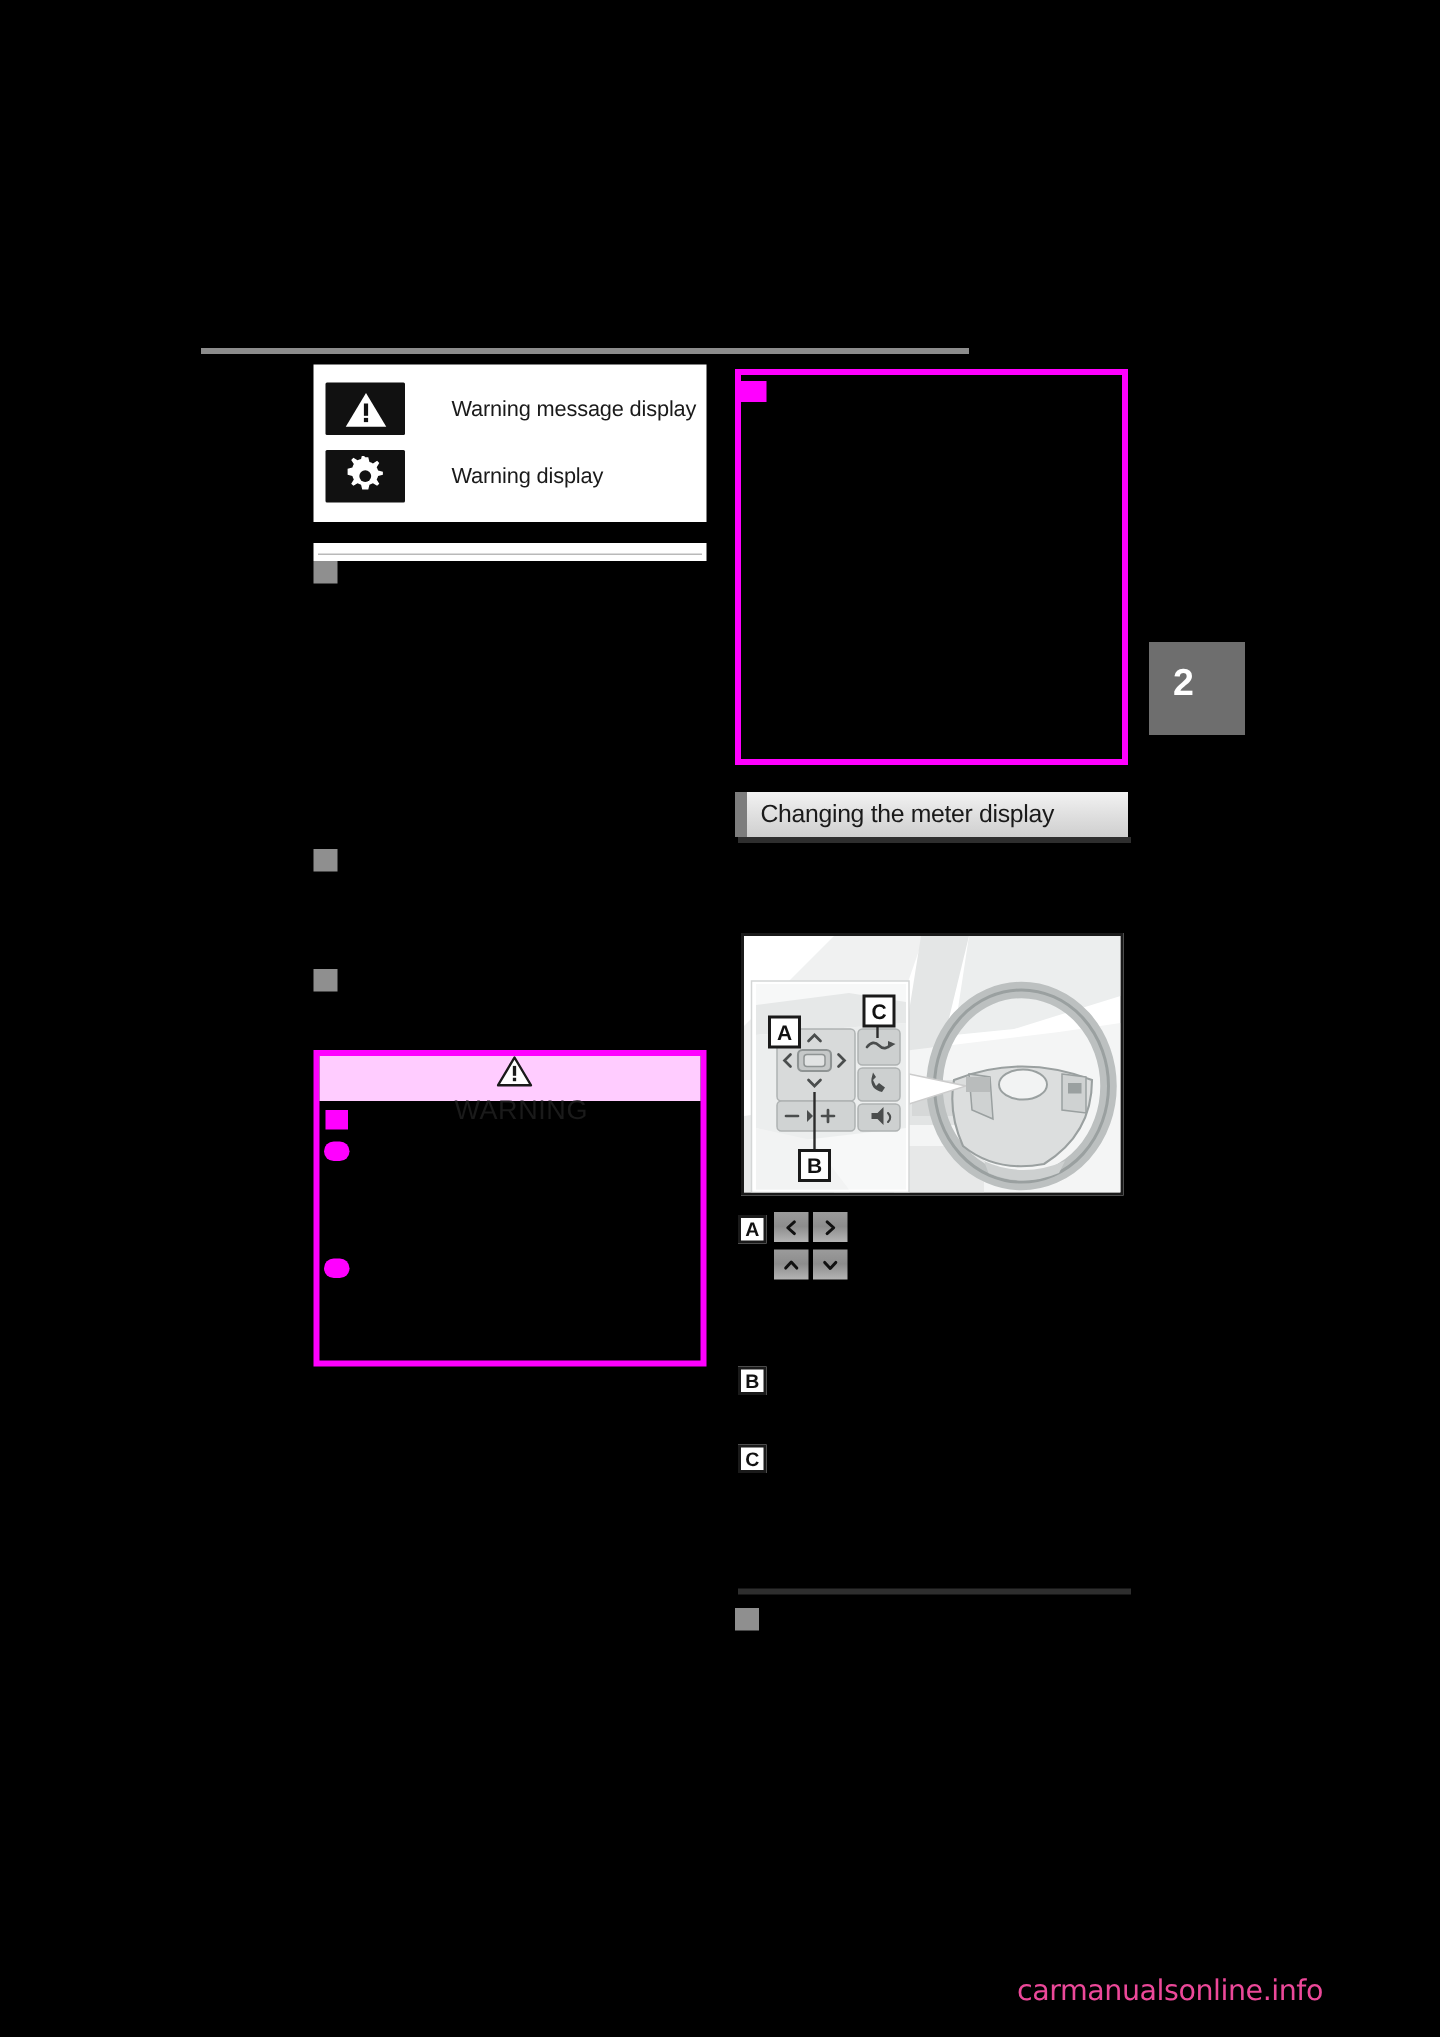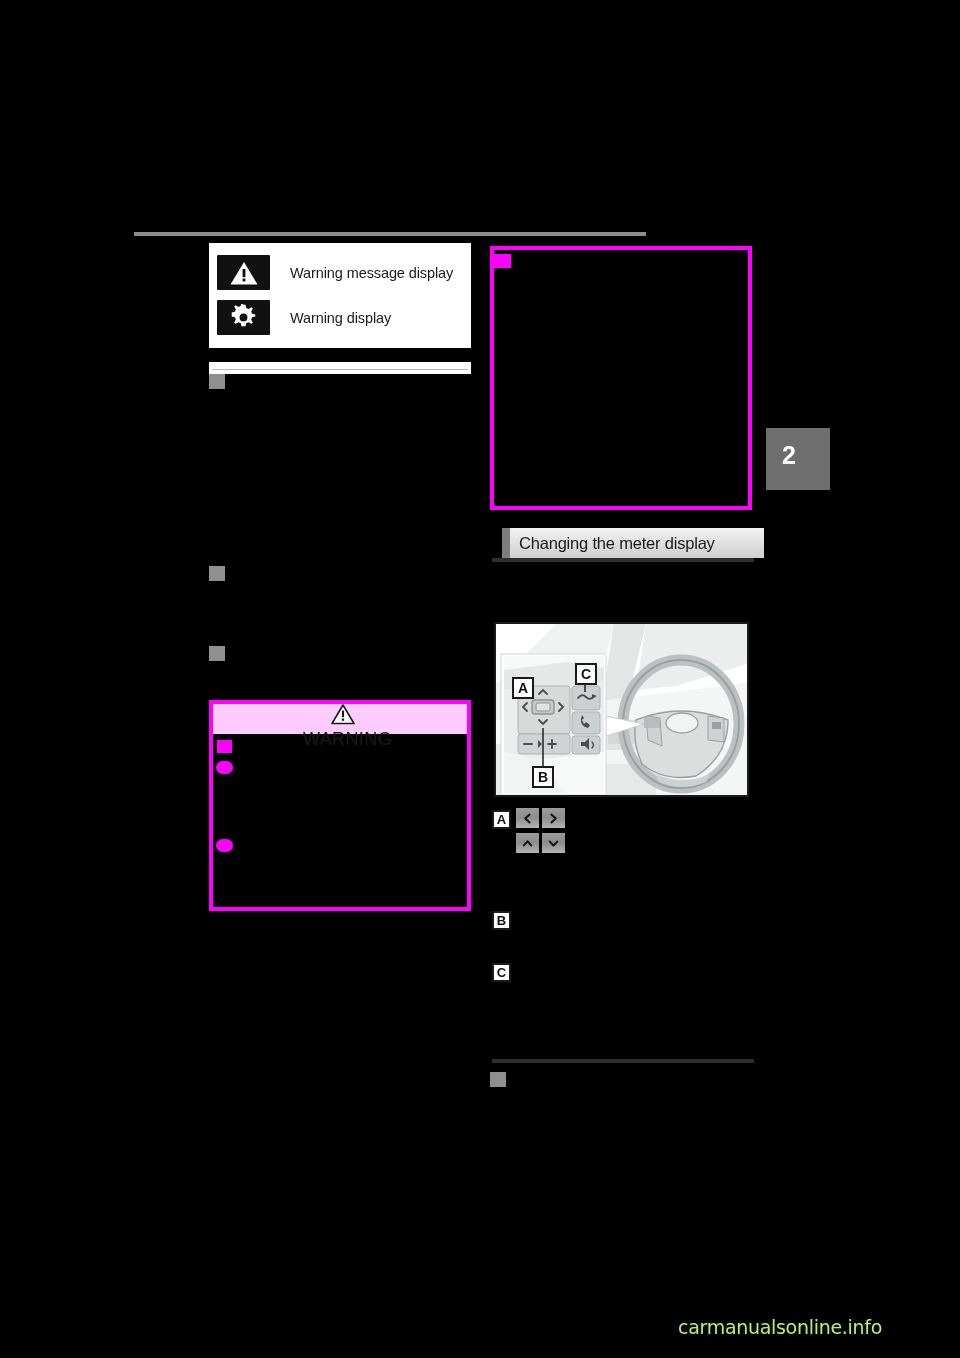--- a/index.html
+++ b/index.html
@@ -79,21 +79,21 @@
     border-radius: 1px;
     display: flex;
     align-items: center;
     justify-content: center;
     flex: 0 0 auto;
     position: relative;
     overflow: hidden;
   }
   .icon-tile svg { display: block; }
   .icon-label {
-    margin-left: 20px;
+    margin-left: 31px;
     font-size: 14.5px;
     color: #1a1a1a;
     letter-spacing: -0.1px;
     white-space: nowrap;
   }
 
   
   .sep-band {
     position: absolute;
     left: 209px;
@@ -269,21 +269,21 @@
     line-height: 1;
   }
   .btn-tile svg { display: block; }
 
   
   .watermark {
     position: absolute;
     left: 678px;
     top: 1316px;
     font-size: 19px;
-    color: #bef264;
+    color: #ec4899;
     letter-spacing: -0.3px;
     font-family: "DejaVu Sans", sans-serif;
   }
 </style>
 </head>
 <body>
 
 <div class="page">
 
   <div class="top-rule"></div>
@@ -348,21 +348,21 @@
       <div class="w-dot1"></div>
       <div class="w-dot2"></div>
     </div>
   </div>
 
   <div class="note-box">
     <div class="n-sq"></div>
   </div>
 
   <div class="sec-shadow" style="left:492px; top:558px;"></div>
-  <div class="sec-header" style="left:502px; top:528px;">
+  <div class="sec-header" style="left:490px; top:528px;">
     <span class="t">Changing the meter display</span>
   </div>
 
   <div class="illus">
     <svg width="251" height="171" viewBox="0 0 251 171">
       <rect x="0" y="0" width="251" height="171" fill="#ffffff"></rect>
 
       <path d="M60 0 L120 0 L95 72 L66 90 L30 96 L0 96 L0 60 Z" fill="#f0f1f1"></path>
       <path d="M118 0 L150 0 L133 70 L104 88 Z" fill="#e4e6e6"></path>
       <path d="M150 0 L251 0 L251 40 L180 62 L140 66 Z" fill="#eceeee"></path>

